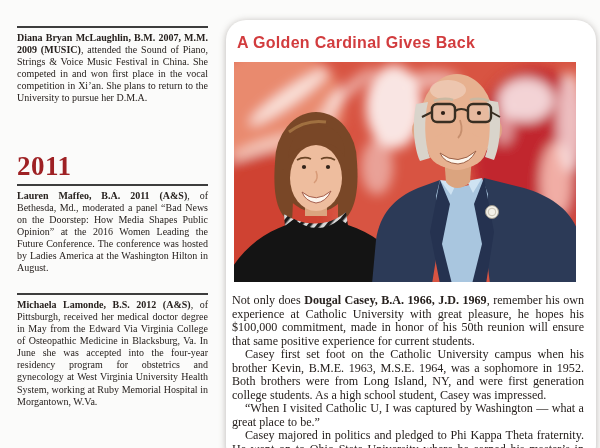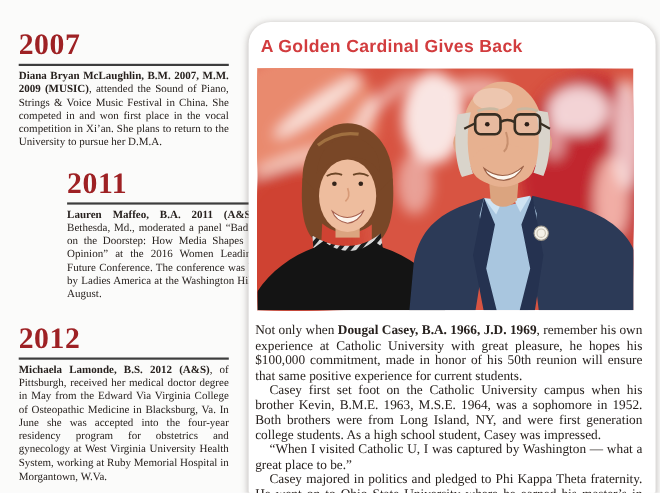--- a/index.html
+++ b/index.html
@@ -4,21 +4,21 @@
 <style>
   html,body{margin:0;padding:0;}
   body{
     width:600px;height:448px;position:relative;overflow:hidden;
     background:#fbfbfa;
     font-family:"Liberation Serif","DejaVu Serif",serif;
   }
   
   .notes-col{position:absolute;left:17px;top:0;width:192px;}
   .year-sec{position:absolute;left:0;width:192px;}
-  .year-sec.s0{top:24px;} .year-sec.s1{top:150px;margin-left:44px;} .year-sec.s2{top:291px;}
+  .year-sec.s0{top:24px;} .year-sec.s1{top:150px;} .year-sec.s2{top:291px;}
   .year-head{
     font-size:27px;font-weight:bold;color:#9e2124;line-height:32px;
     letter-spacing:0.5px;margin:0;
   }
   .year-rule{width:191px;height:1.5px;background:#3d3d3d;margin:2px 0 4px 0;}
   .note-text{
     font-size:10px;line-height:12.15px;text-align:justify;color:#27211e;
     margin:0;width:191px;
   }
   .note-text b{font-weight:bold;}
@@ -45,33 +45,31 @@
   .article-body p{margin:0;}
   .article-body p.ind{text-indent:13px;}
   .article-body b{font-weight:bold;}
 </style>
 </head>
 <body>
 
 <div class="notes-col">
 
   <div class="year-sec s0">
-    <h2 class="year-head">2007</h2>
     <div class="year-rule"></div>
     <p class="note-text"><b>Diana Bryan McLaughlin, B.M. 2007, M.M. 2009 (MUSIC)</b><span>, attended the Sound of Piano, Strings &amp; Voice Music Festival in China. She competed in and won first place in the vocal competition in Xi’an. She plans to return to the University to pursue her D.M.A.</span></p>
   </div>
 
   <div class="year-sec s1">
     <h2 class="year-head">2011</h2>
     <div class="year-rule"></div>
     <p class="note-text"><b>Lauren Maffeo, B.A. 2011 (A&amp;S)</b><span>, of Bethesda, Md., moderated a panel “Bad News on the Doorstep: How Media Shapes Public Opinion” at the 2016 Women Leading the Future Conference. The conference was hosted by Ladies America at the Washington Hilton in August.</span></p>
   </div>
 
   <div class="year-sec s2">
-    <h2 class="year-head">2012</h2>
     <div class="year-rule"></div>
     <p class="note-text"><b>Michaela Lamonde, B.S. 2012 (A&amp;S)</b><span>, of Pittsburgh, received her medical doctor degree in May from the Edward Via Virginia College of Osteopathic Medicine in Blacksburg, Va. In June she was accepted into the four-year residency program for obstetrics and gynecology at West Virginia University Health System, working at Ruby Memorial Hospital in Morgantown, W.Va.</span></p>
   </div>
 
 </div>
 
 <div class="card">
 
   <h1 class="article-title">A Golden Cardinal Gives Back</h1>
 
@@ -155,19 +153,19 @@
         <g>
           <circle cx="258" cy="150" r="6.5" fill="#f4f1e8" stroke="#9a958a" stroke-width="1"></circle>
           <circle cx="258" cy="150" r="3.8" fill="none" stroke="#c9c2b2" stroke-width="1"></circle>
         </g>
       </g>
     </svg>
   </div>
 
 
   <div class="article-body">
-    <p><span>Not only when </span><b>Dougal Casey, B.A. 1966, J.D. 1969</b><span>, remember his own experience at Catholic University with great pleasure, he hopes his $100,000 commitment, made in honor of his 50th reunion will ensure that same positive experience for current students.</span></p>
+    <p><span>Not only does </span><b>Dougal Casey, B.A. 1966, J.D. 1969</b><span>, remember his own experience at Catholic University with great pleasure, he hopes his $100,000 commitment, made in honor of his 50th reunion will ensure that same positive experience for current students.</span></p>
     <p class="ind">Casey first set foot on the Catholic University campus when his brother Kevin, B.M.E. 1963, M.S.E. 1964, was a sophomore in 1952. Both brothers were from Long Island, NY, and were first generation college students. As a high school student, Casey was impressed.</p>
     <p class="ind">“When I visited Catholic U, I was captured by Washington — what a great place to be.”</p>
     <p class="ind">Casey majored in politics and pledged to Phi Kappa Theta fraternity. He went on to Ohio State University where he earned his master’s in city and regional planning. Eventually, he returned to Washington and to the Columbus School of Law, where he earned his law degree.</p>
   </div>
 
 </div>
 
 </body></html>

